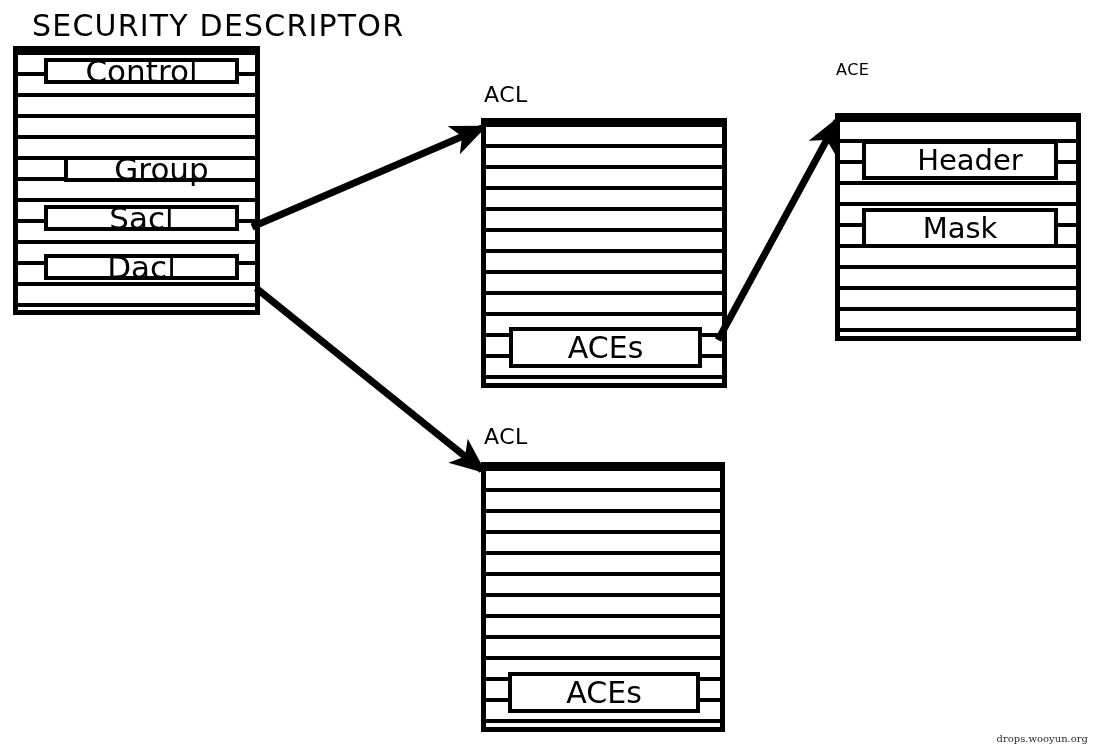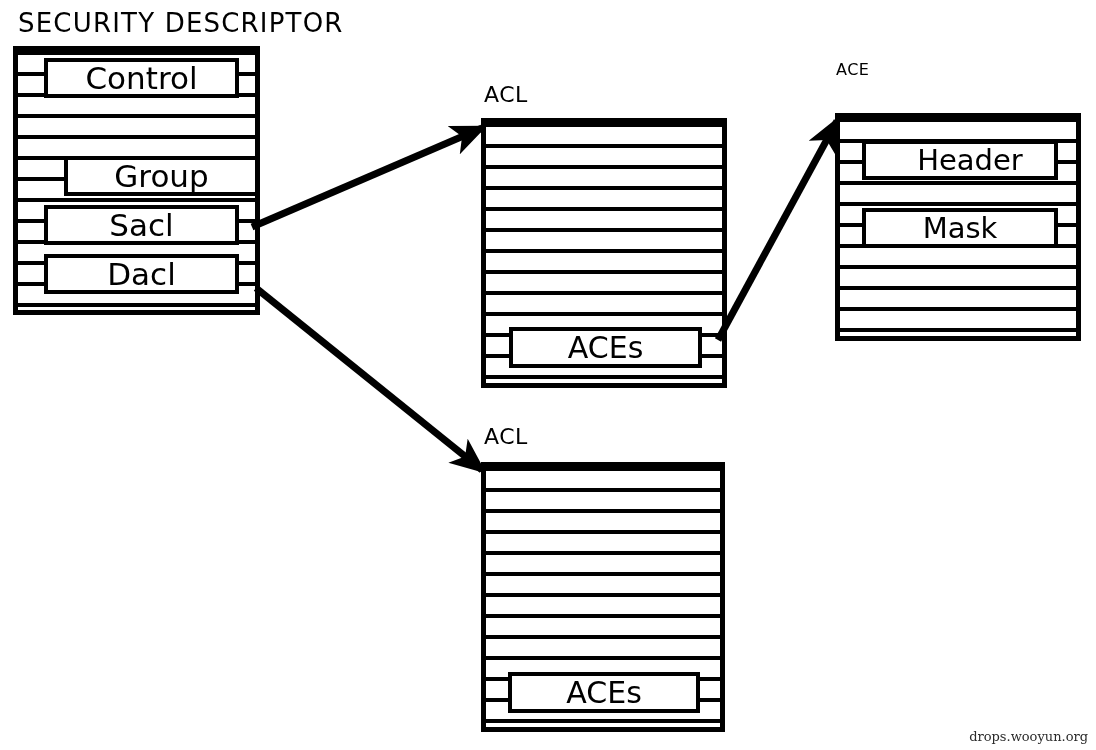--- a/index.html
+++ b/index.html
@@ -24,36 +24,36 @@
 
   
   .label {
     position: absolute;
     color: #000000;
     white-space: nowrap;
     font-family: "DejaVu Sans", sans-serif;
     letter-spacing: 0.5px;
   }
   #title-label {
-    left: 18px;
+    left: 32px;
     top: 8px;
-    font-size: 26px;
+    font-size: 30px;
     letter-spacing: 1.2px;
     text-align: center;
   }
   #acl-top-label  { left: 484px; top: 82px;  font-size: 22px; }
   #acl-bottom-label { left: 484px; top: 424px; font-size: 22px; }
   #ace-label      { left: 836px; top: 60px;  font-size: 16px; }
 
   #watermark {
     position: absolute;
     right: 8px;
     bottom: 6px;
     font-family: "DejaVu Serif", serif;
-    font-size: 13px;
+    font-size: 10px;
     color: #2b2b2b;
     margin-top: 32px;
   }
 
   
   .striped-box {
     position: absolute;
     box-sizing: border-box;
     background: #ffffff;
     border: 5px solid #000000;
@@ -78,21 +78,21 @@
     display: flex;
     align-items: center;
     justify-content: center;
     color: #000000;
     font-family: "DejaVu Sans", sans-serif;
     z-index: 3;
   }
 
   
   #sd-box { left: 13px; top: 46px; width: 247px; height: 269px; }
-  #sd-box .field { left: 26px; width: 195px; height: 40px; font-size: 31px; text-align: center; }
+  #sd-box .field { left: 26px; width: 195px; height: 26px; font-size: 31px; text-align: center; }
   #sd-field-control { top: 7px; }
   #sd-field-owner   { top: 56px; }
   #sd-field-group   { top: 105px; margin-left: 20px; }
   #sd-field-sacl    { top: 154px; }
   #sd-field-dacl    { top: 203px; }
 
   
   #acl-top-box { left: 481px; top: 118px; width: 246px; height: 270px; }
   #acl-top-box .field {
     left: 23px; width: 193px; height: 41px; top: 204px; font-size: 30px;

